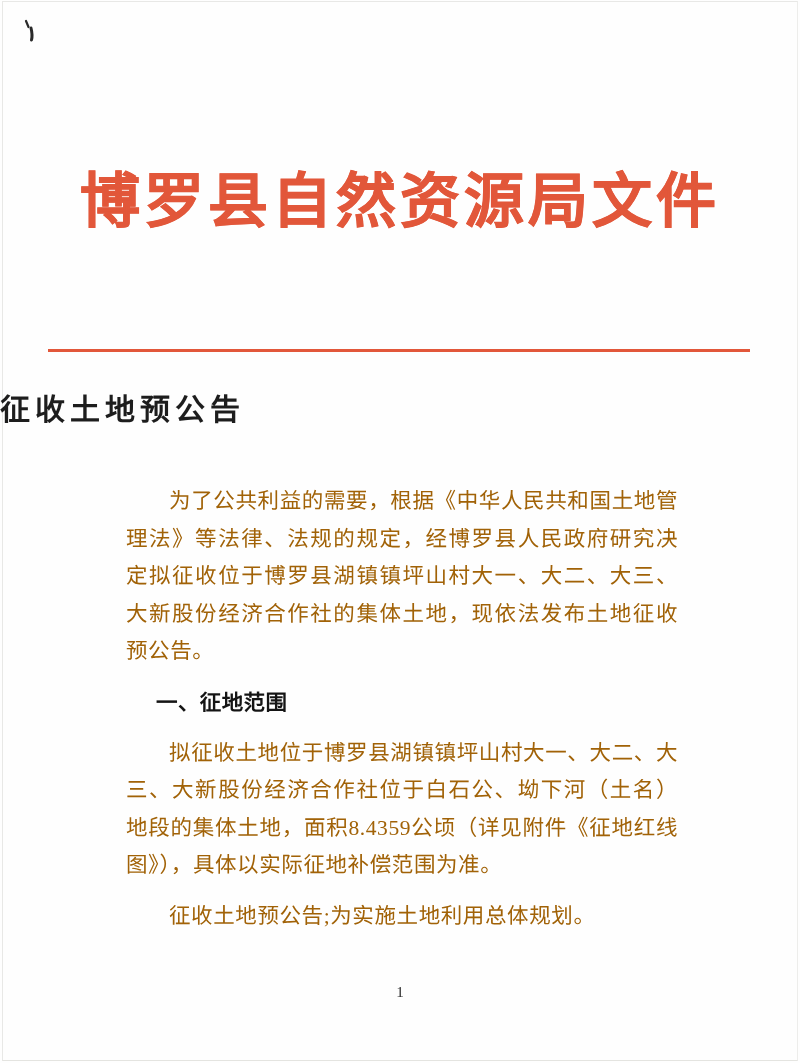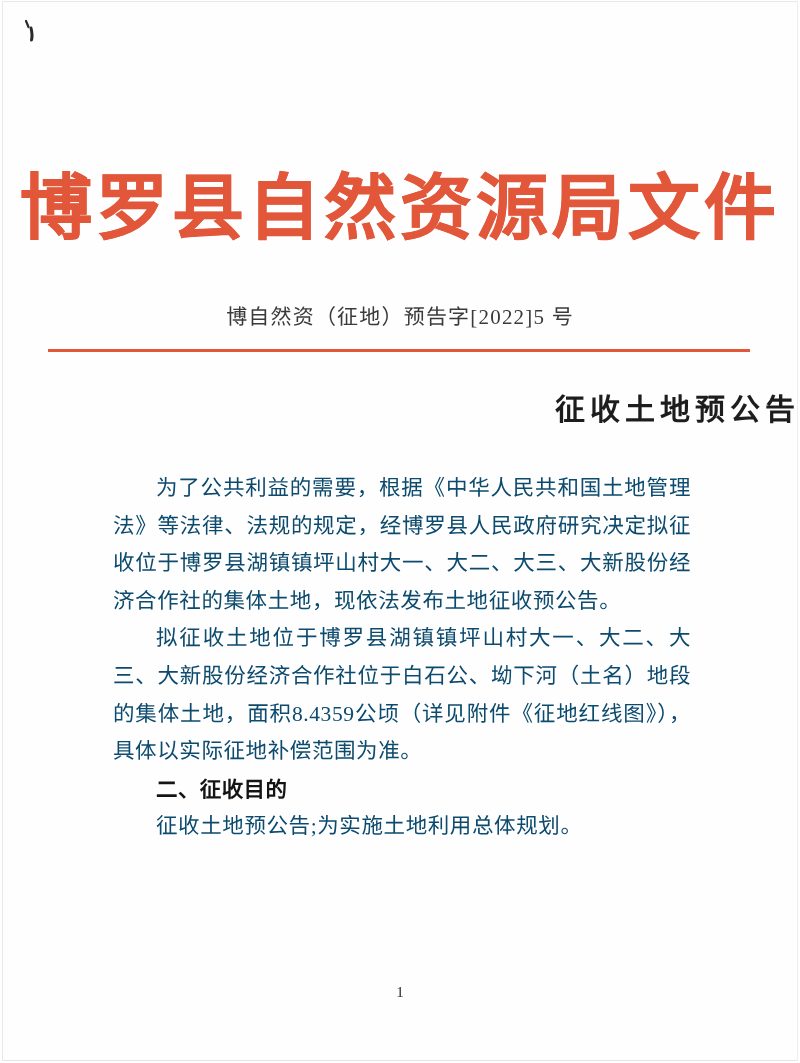--- a/index.html
+++ b/index.html
@@ -47,21 +47,21 @@
     position: absolute;
     left: 0;
     top: 168px;
     width: 800px;
     text-align: center;
   }
 
   #masthead-title {
     font-family: "DejaVu Serif", "Liberation Serif", serif;
     font-weight: bold;
-    font-size: 72px;
+    font-size: 60px;
     line-height: 1.12;
     letter-spacing: 4px;
     color: #e2573a;
     white-space: nowrap;
     -webkit-text-stroke: 0.6px #e2573a;
   }
 
   #doc-number {
     position: absolute;
     left: 0;
@@ -82,44 +82,44 @@
     height: 3px;
     background: #e2573a;
   }
 
   
   #doc-heading {
     position: absolute;
     left: 0;
     top: 385px;
     width: 800px;
-    text-align: right;
+    text-align: left;
     font-family: "DejaVu Serif", "Liberation Serif", serif;
     font-weight: bold;
     font-size: 30px;
     letter-spacing: 5px;
     color: #1d1d1d;
   }
 
   
   #body-block {
     position: absolute;
     left: 113px;
     top: 470px;
     width: 578px;
   }
 
   .para {
     font-size: 21.5px;
     line-height: 37.6px;
     letter-spacing: 0.6px;
-    color: #0c4a6e;
+    color: #a16207;
     text-align: justify;
     text-justify: inter-ideograph;
-    margin: 0;
+    margin: 13px;
   }
 
   .para.indent {
     text-indent: 2em;
   }
 
   .sec-head {
     font-family: "DejaVu Sans", "Liberation Sans", sans-serif;
     font-weight: bold;
     font-size: 21.5px;
@@ -150,34 +150,33 @@
 
   <svg id="scan-mark" viewBox="0 0 22 26" xmlns="http://www.w3.org/2000/svg">
     <path d="M4 3 L6.5 9" stroke="#2a2a2a" stroke-width="2.2" stroke-linecap="round" fill="none"></path>
     <path d="M9 10 C10 14, 10.5 18, 9.5 22" stroke="#2a2a2a" stroke-width="3" stroke-linecap="round" fill="none"></path>
   </svg>
 
   <div id="masthead">
     <div id="masthead-title">博罗县自然资源局文件</div>
   </div>
 
-  <div id="doc-number">博自然资（征地）预告字[2022]5 号</div>
 
   <div id="red-rule"></div>
 
   <div id="doc-heading">征收土地预公告</div>
 
   <div id="body-block">
 
     <p class="para indent">为了公共利益的需要，根据《中华人民共和国土地管理法》等法律、法规的规定，经博罗县人民政府研究决定拟征收位于博罗县湖镇镇坪山村大一、大二、大三、大新股份经济合作社的集体土地，现依法发布土地征收预公告。</p>
 
+    <p class="sec-head">一、征地范围</p>
 
     <p class="para indent">拟征收土地位于博罗县湖镇镇坪山村大一、大二、大三、大新股份经济合作社位于白石公、坳下河（土名）地段的集体土地，面积8.4359公顷（详见附件《征地红线图》），具体以实际征地补偿范围为准。</p>
 
-    <p class="sec-head">二、征收目的</p>
 
     <p class="para indent">征收土地预公告;为实施土地利用总体规划。</p>
 
 
 
   </div>
 
   <div id="page-number">1</div>
 
 </div>

